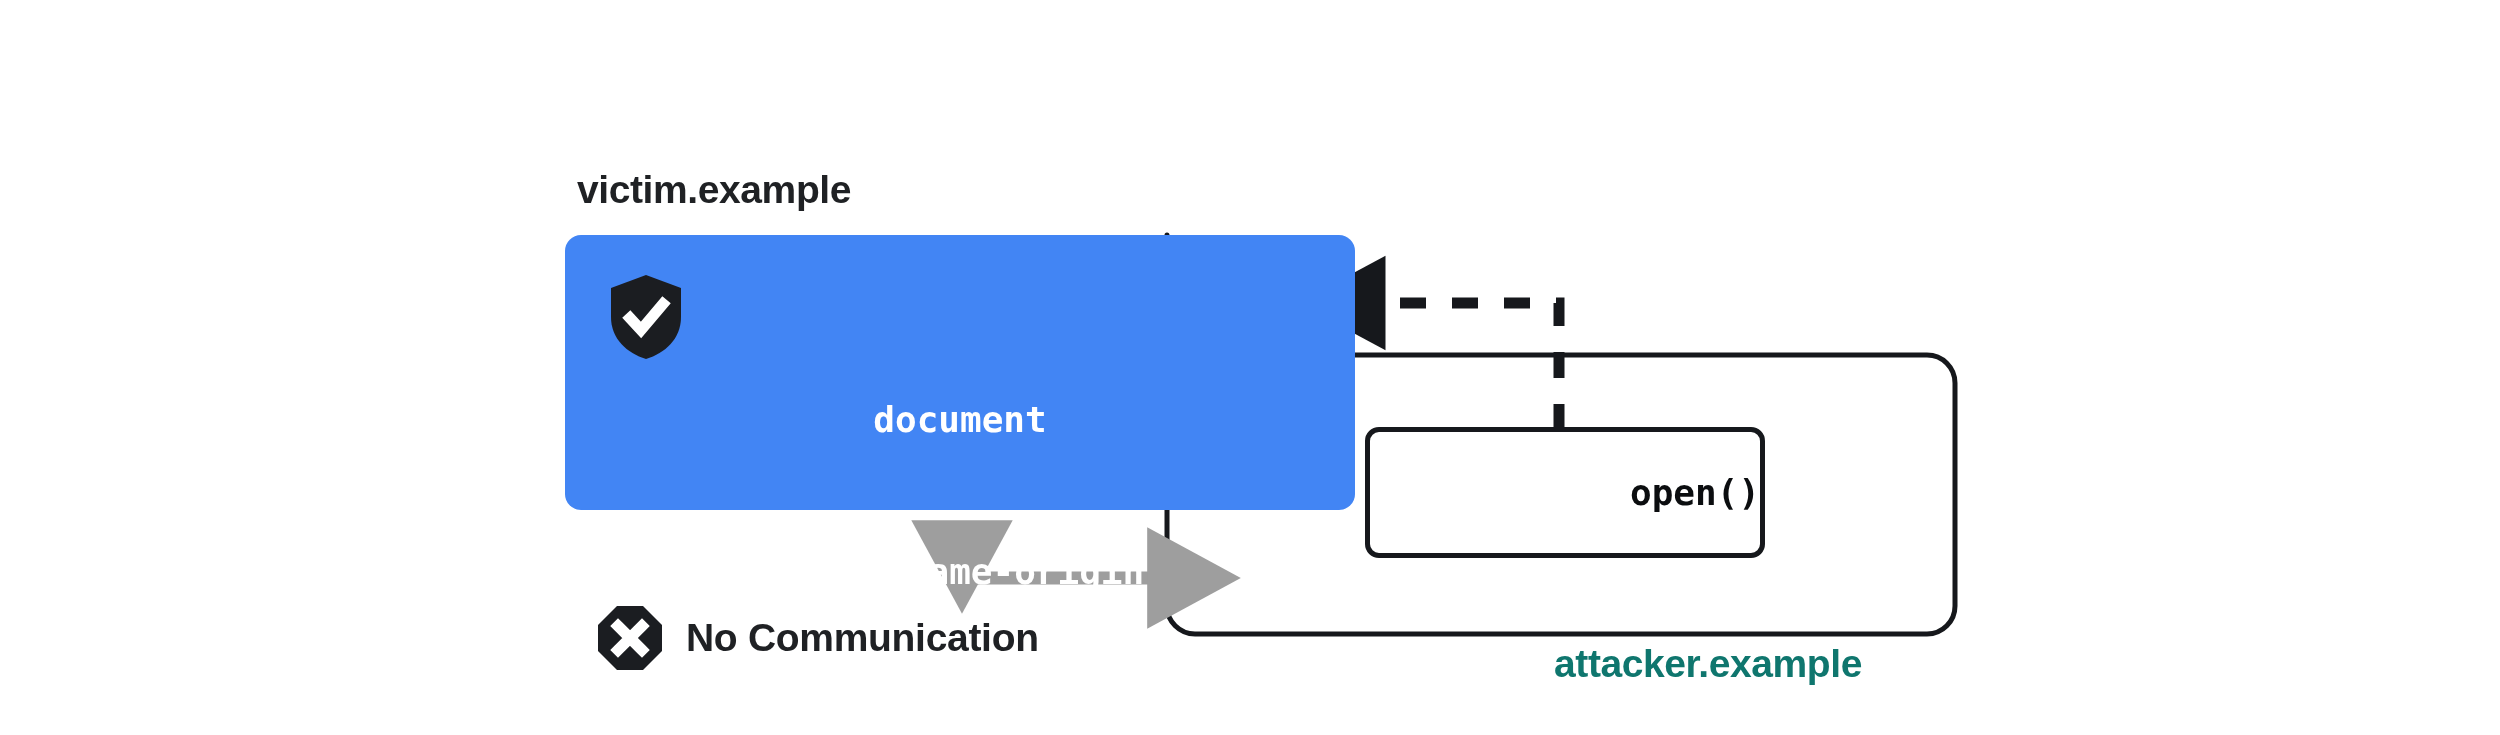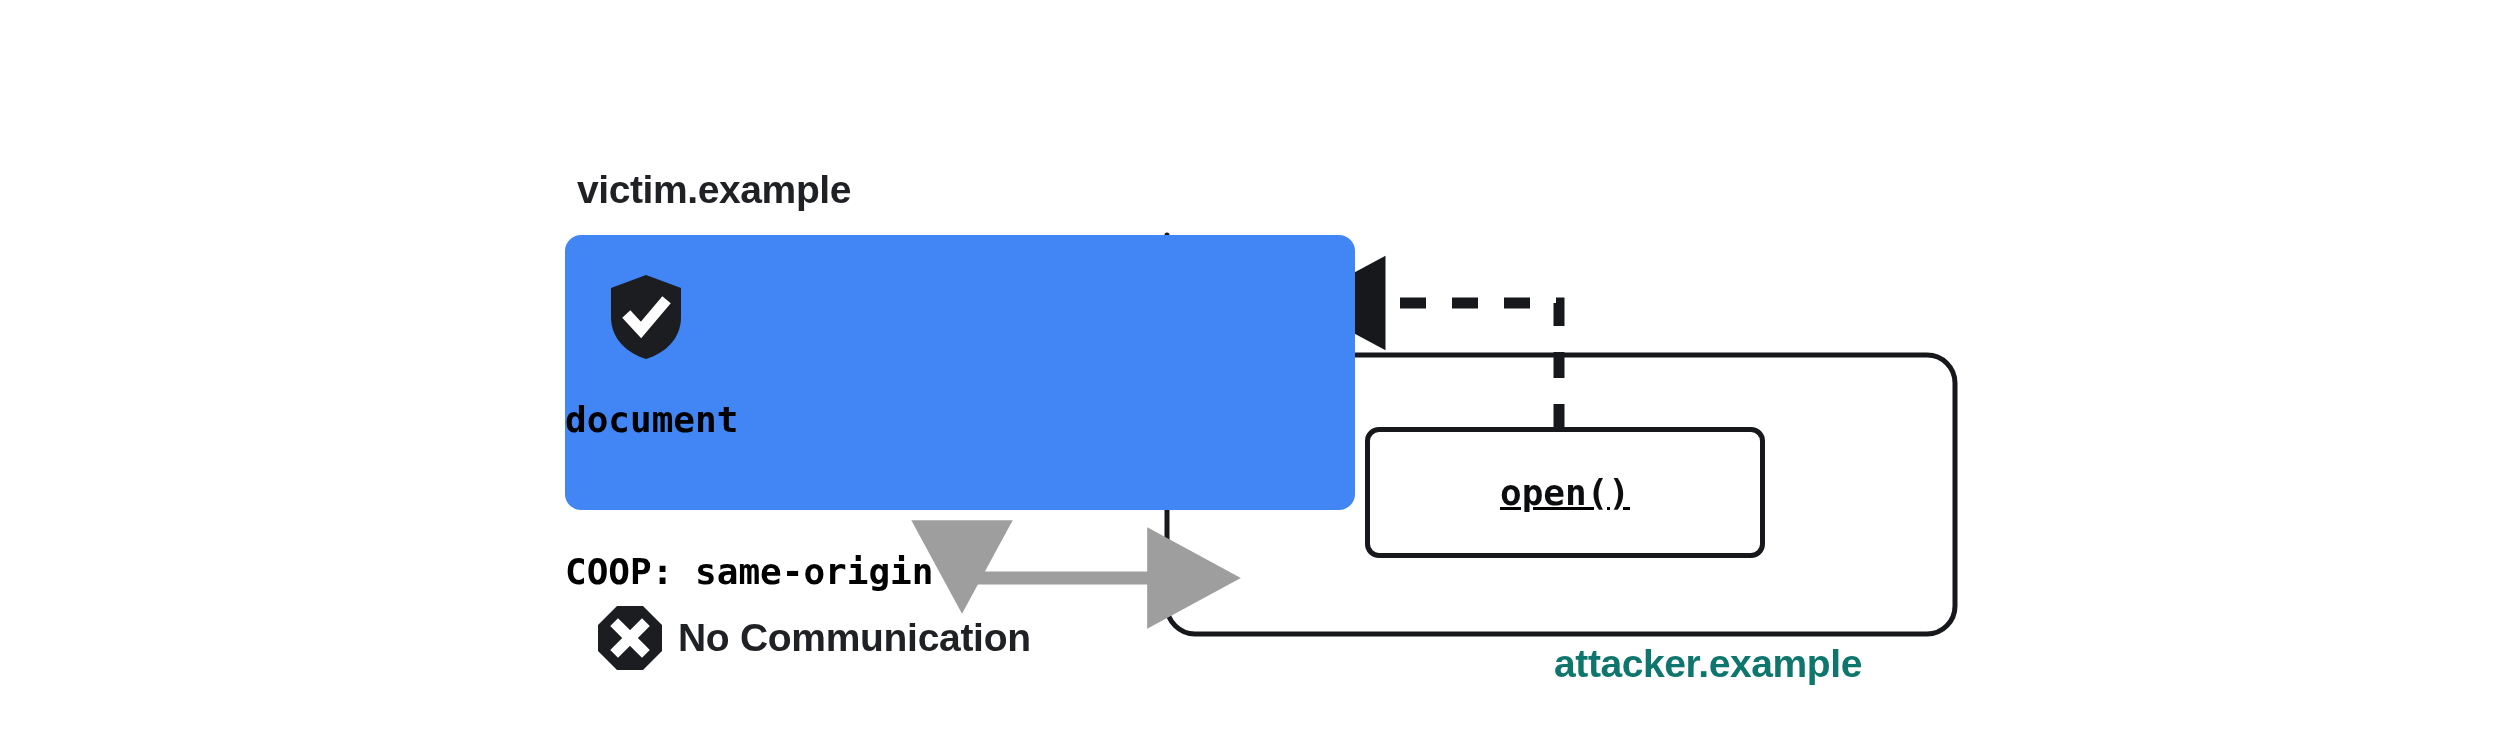--- a/index.html
+++ b/index.html
@@ -59,46 +59,46 @@
     width: 790px;
     height: 275px;
     background: #4285F4;
     border-radius: 16px;
   }
   .doc-text {
     position: absolute;
     left: 0;
     right: 0;
     top: 88px;
-    text-align: left;
+    text-align: center;
     font-family: "DejaVu Sans Mono", "Liberation Mono", monospace;
     font-size: 36px;
     font-weight: 700;
     line-height: 1.08;
-    color: #000000;
+    color: #ffffff;
     white-space: pre;
   }
   .doc-text .line2 { letter-spacing: 0px; margin-top: 36px; }
 
   
   .shield-icon {
     position: absolute;
     left: 608px;
     top: 273px;
     width: 76px;
     height: 88px;
   }
   
   .nocomm-row {
     position: absolute;
     left: 596px;
     top: 604px;
     display: flex;
     align-items: center;
-    gap: 14px;
+    gap: 22px;
   }
   .x-icon { width: 68px; height: 68px; display: block; }
   .nocomm-text {
     font-size: 39px;
     font-weight: 700;
     letter-spacing: -0.3px;
     color: #1f2124;
     white-space: nowrap;
   }
   
@@ -107,22 +107,21 @@
     left: 1365px;
     top: 427px;
     width: 400px;
     height: 131px;
     background: #ffffff;
     border: 5px solid #16181c;
     border-radius: 14px;
     box-sizing: border-box;
     display: flex;
     align-items: center;
-    justify-content: center;
-    text-decoration: underline;
+    justify-content: flex-end;
   }
   .open-text {
     font-family: "DejaVu Sans Mono", "Liberation Mono", monospace;
     font-size: 36px;
     font-weight: 700;
     color: #0b0d0f;
     white-space: pre;
   }
 </style>
 </head>

